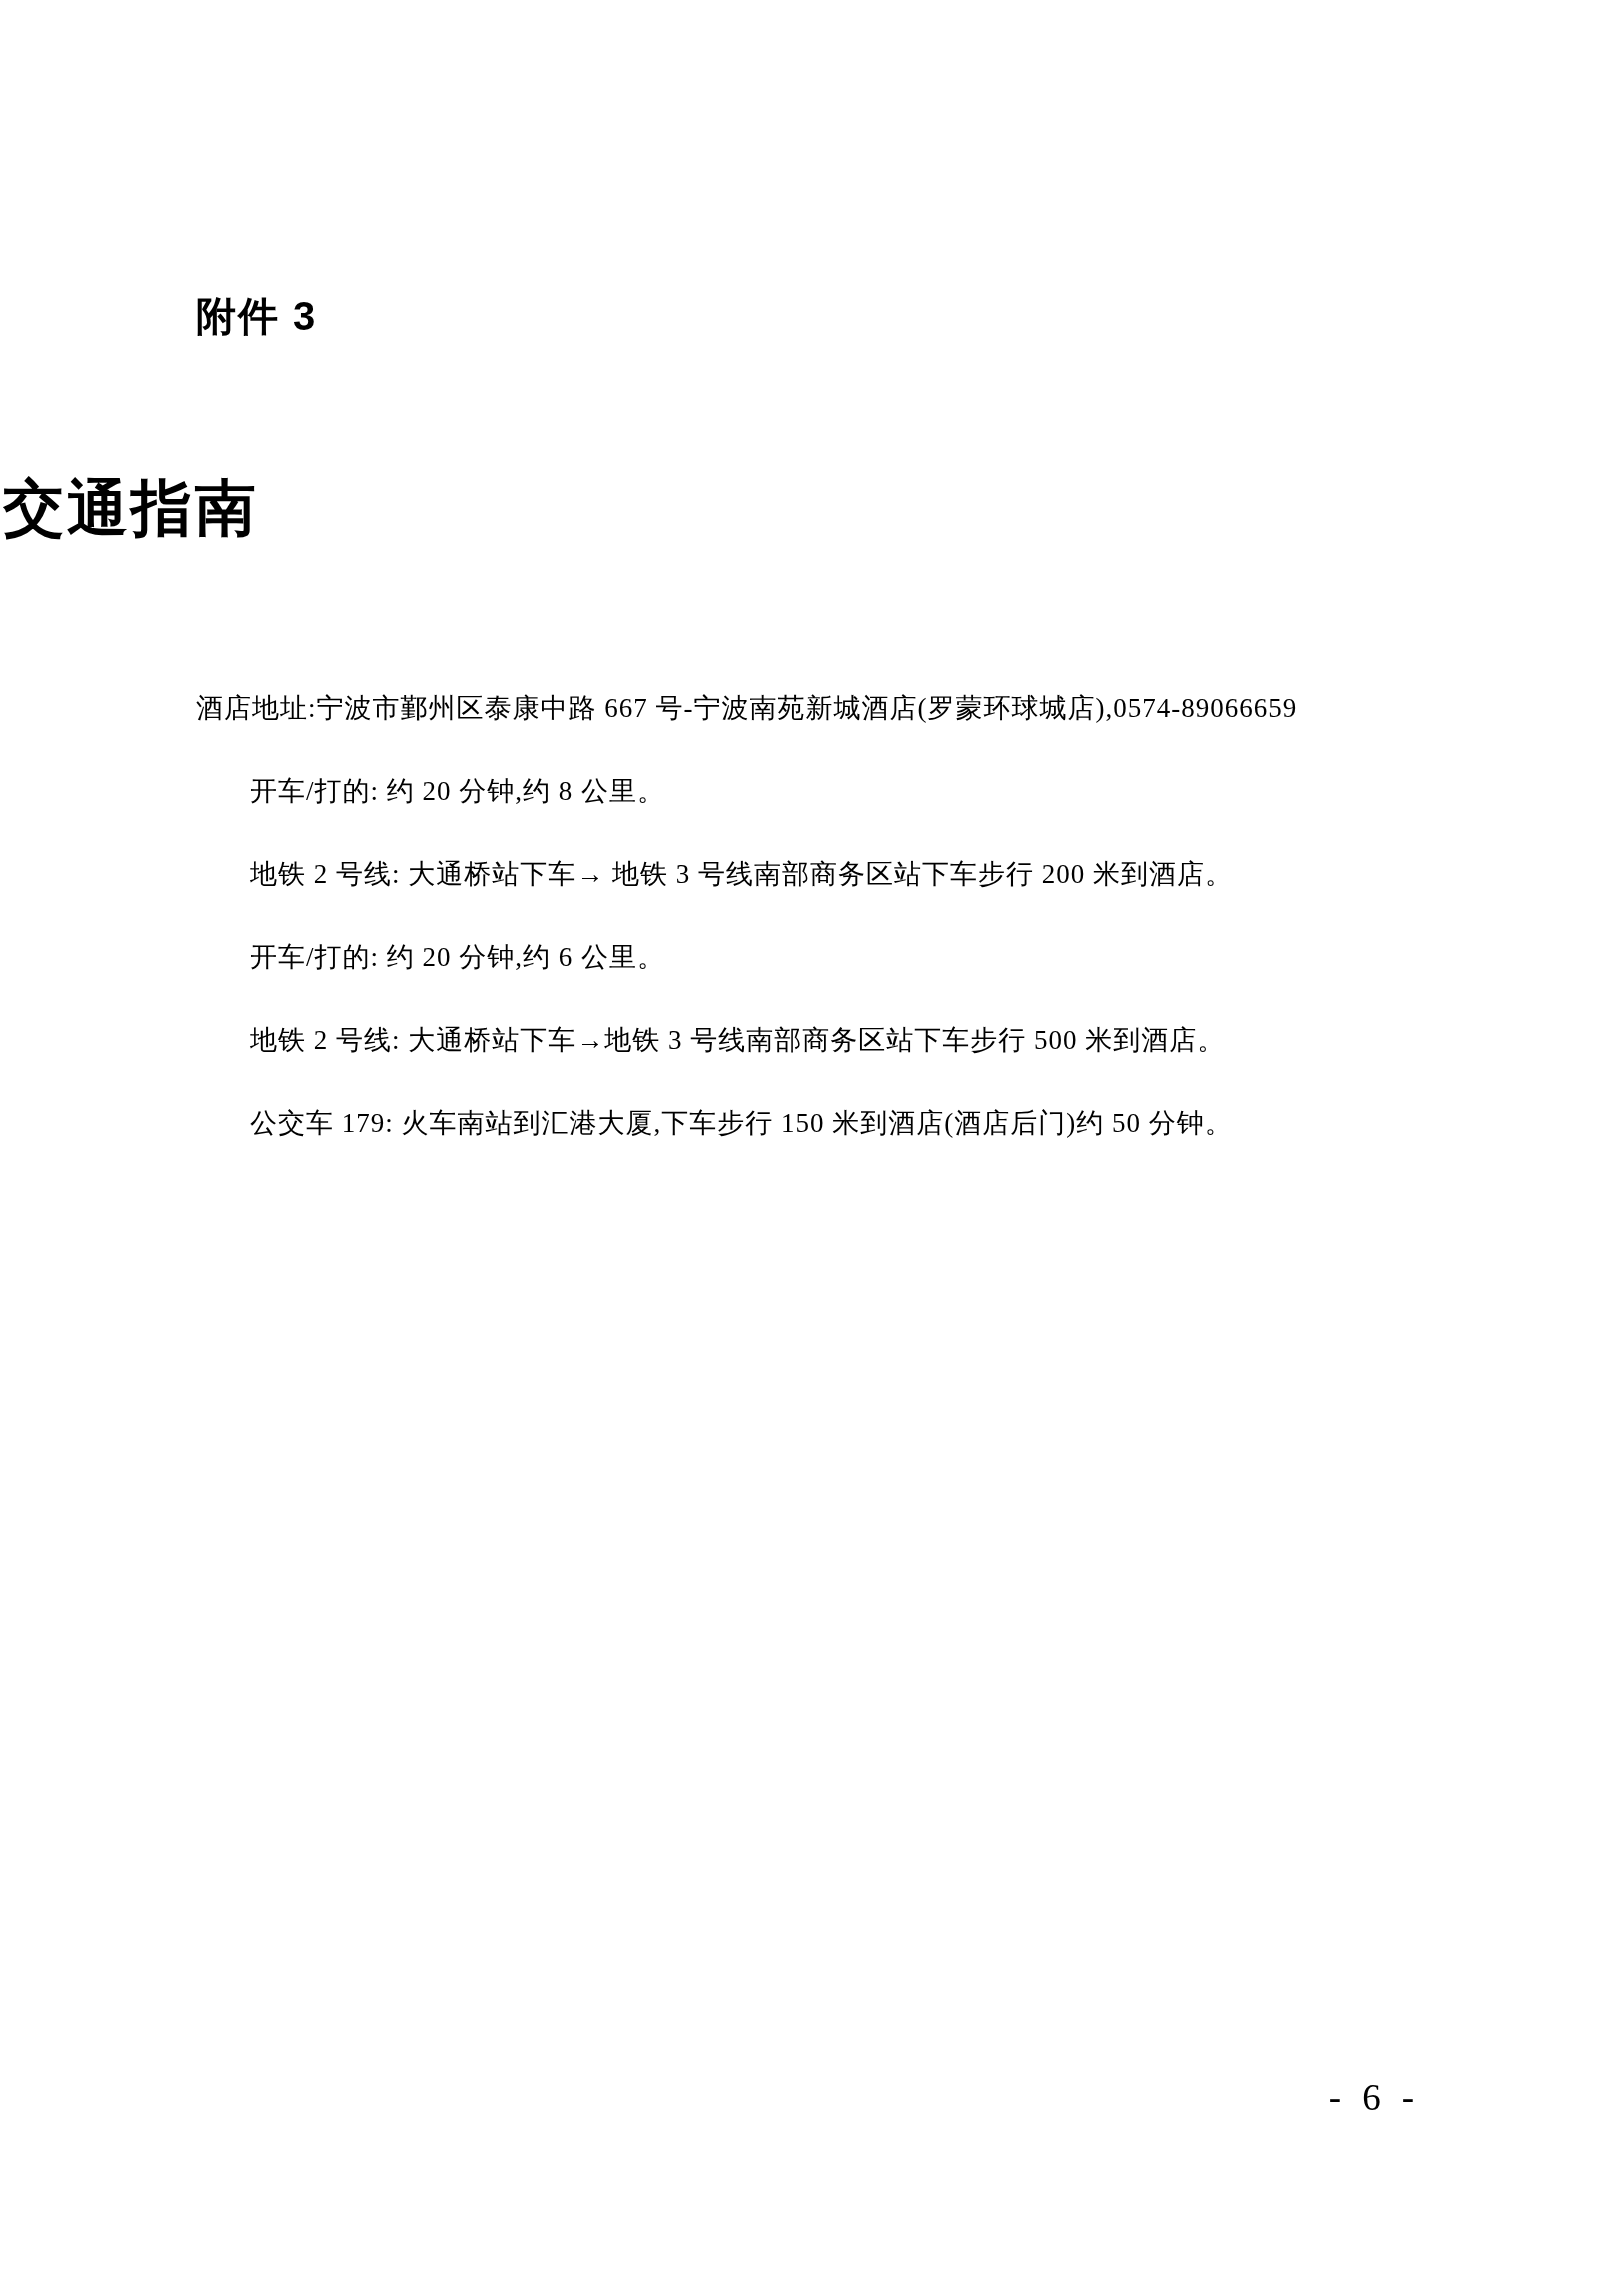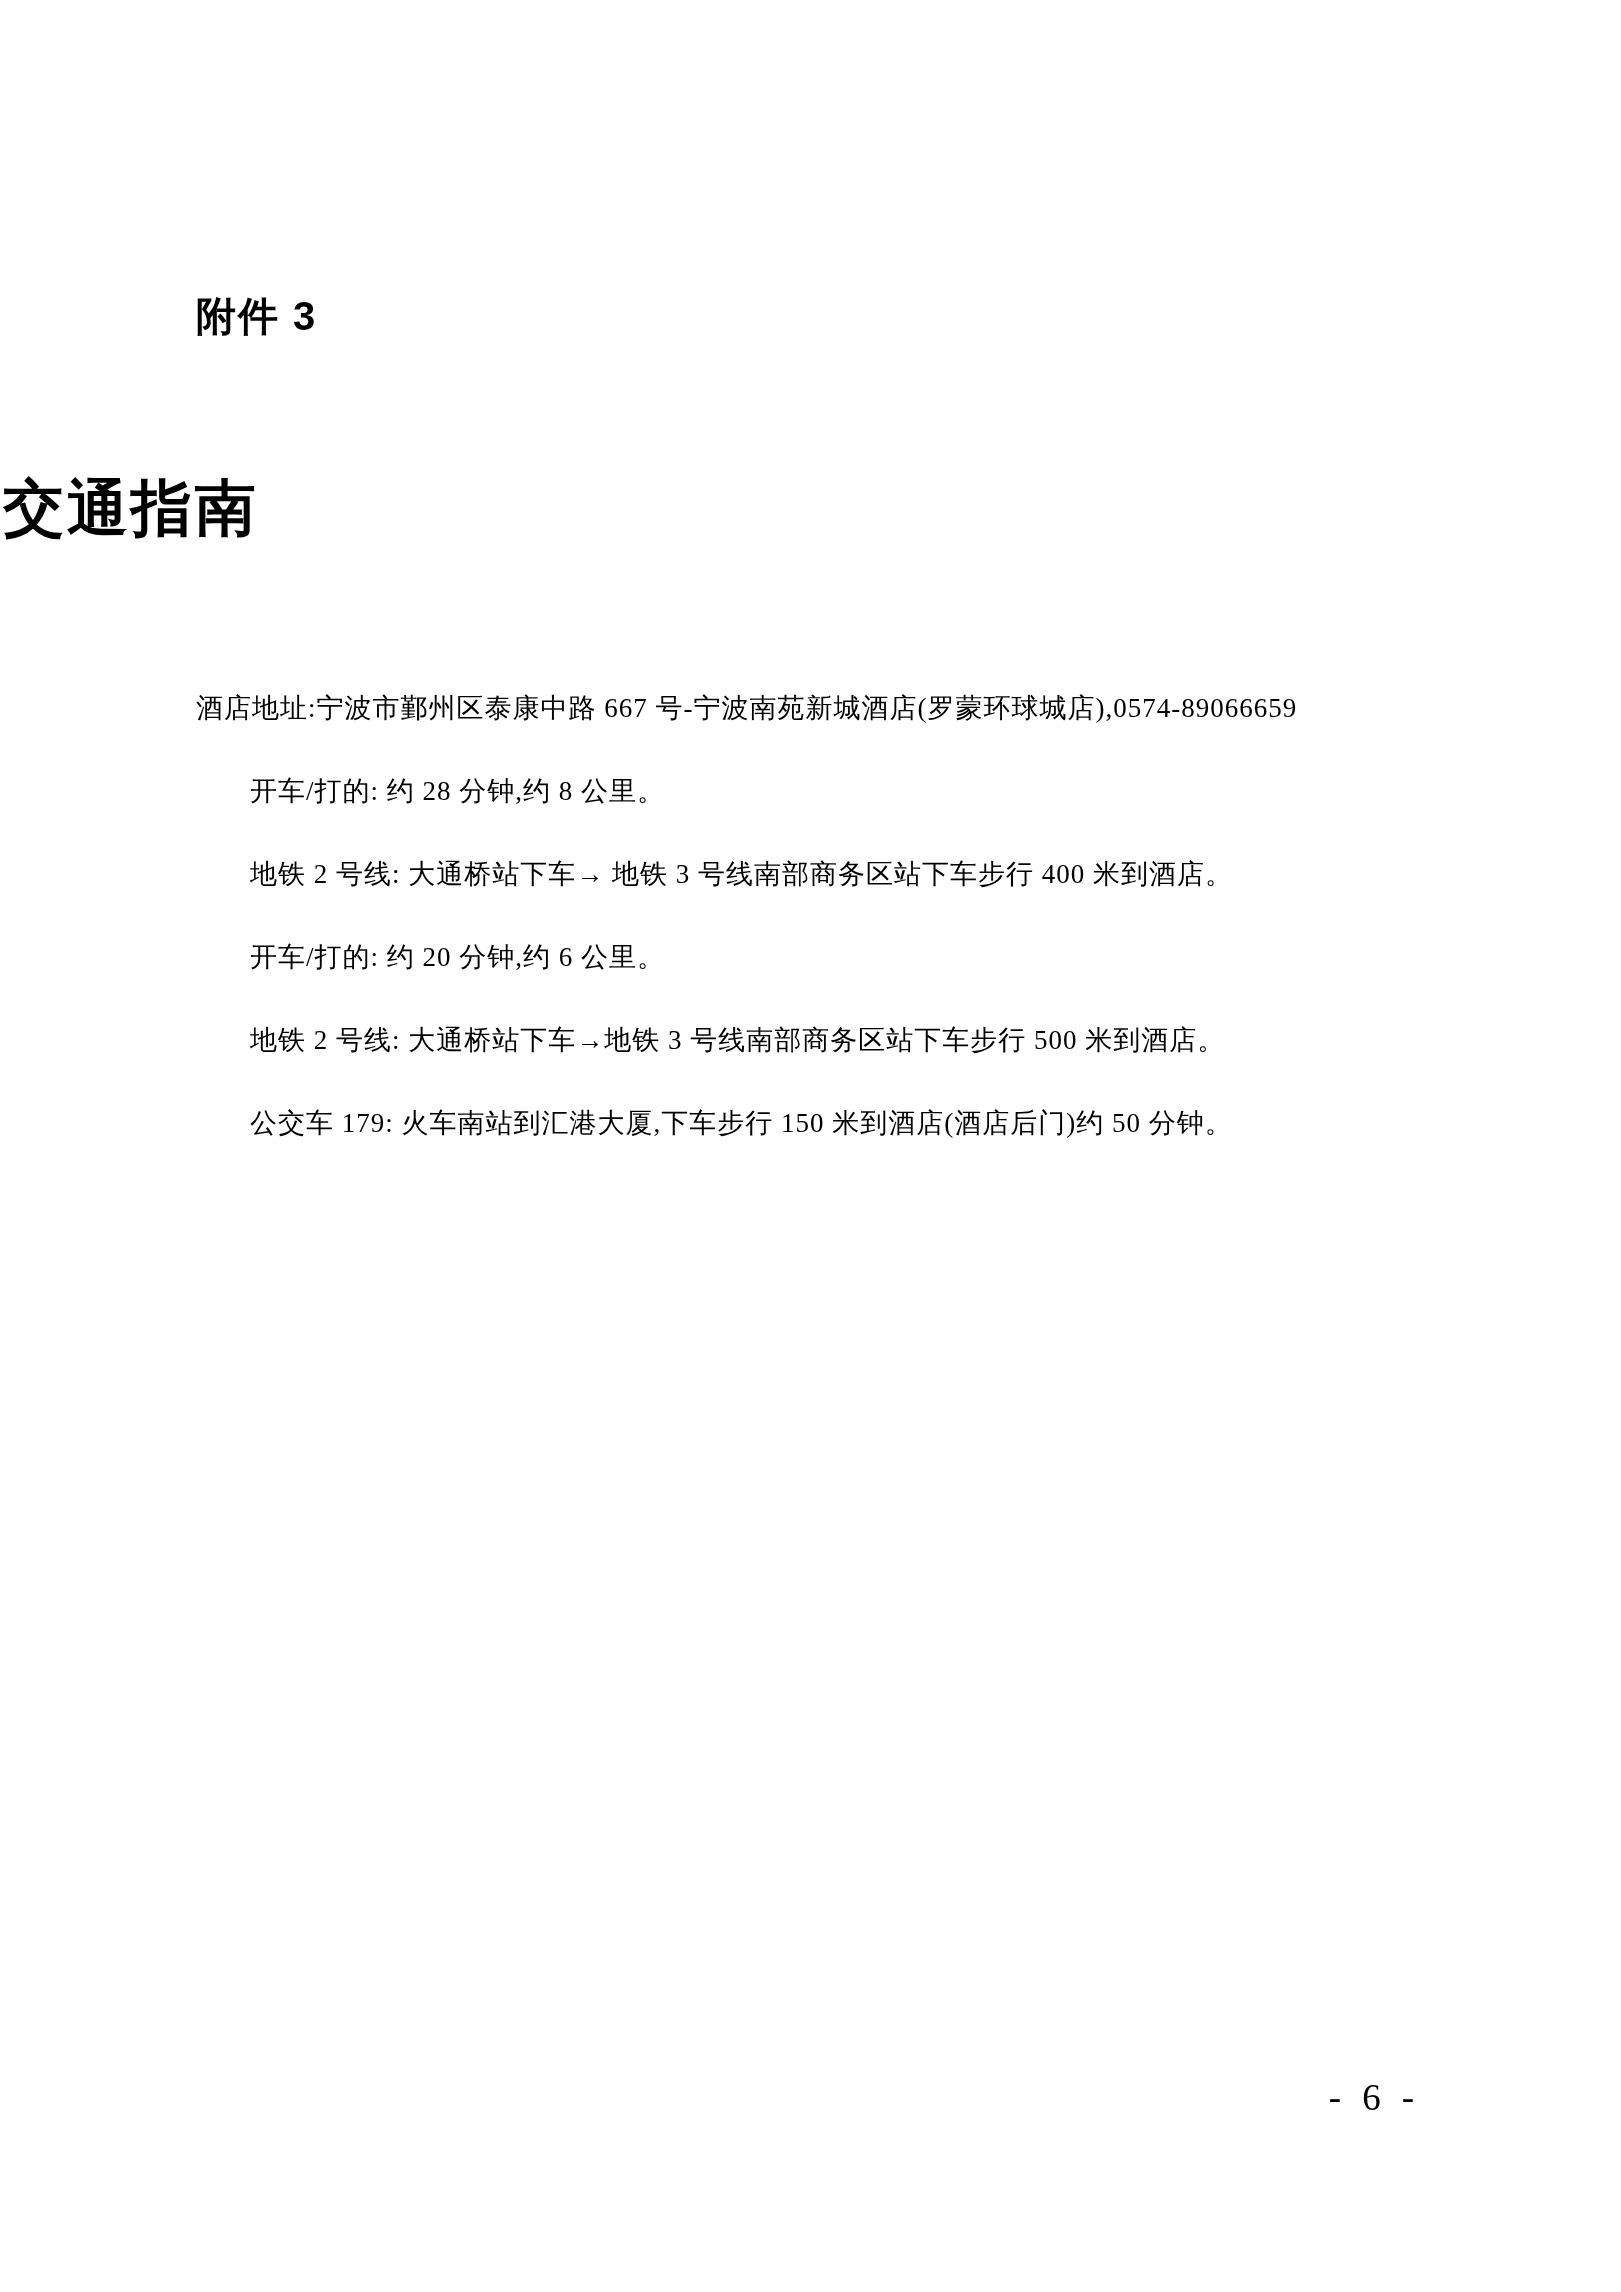--- a/index.html
+++ b/index.html
@@ -62,22 +62,22 @@
 <body>
 
 <div class="page">
 
   <div class="attachment-label">附件 3</div>
 
   <h1 class="doc-title">交通指南</h1>
 
   <div class="body-text">
     <p class="address">酒店地址:宁波市鄞州区泰康中路 667 号-宁波南苑新城酒店(罗蒙环球城店),0574-89066659</p>
-    <p class="indent">开车/打的: 约 28 分钟,约 8 公里。</p>
-    <p class="indent">地铁 2 号线: 大通桥站下车→ 地铁 3 号线南部商务区站下车步行 400 米到酒店。</p>
+    <p class="indent">开车/打的: 约 20 分钟,约 8 公里。</p>
+    <p class="indent">地铁 2 号线: 大通桥站下车→ 地铁 3 号线南部商务区站下车步行 200 米到酒店。</p>
     <p class="indent">开车/打的: 约 20 分钟,约 6 公里。</p>
     <p class="indent">地铁 2 号线: 大通桥站下车→地铁 3 号线南部商务区站下车步行 500 米到酒店。</p>
     <p class="indent">公交车 179: 火车南站到汇港大厦,下车步行 150 米到酒店(酒店后门)约 50 分钟。</p>
   </div>
 
   <div class="page-number">- 6 -</div>
 
 </div>
 
 

